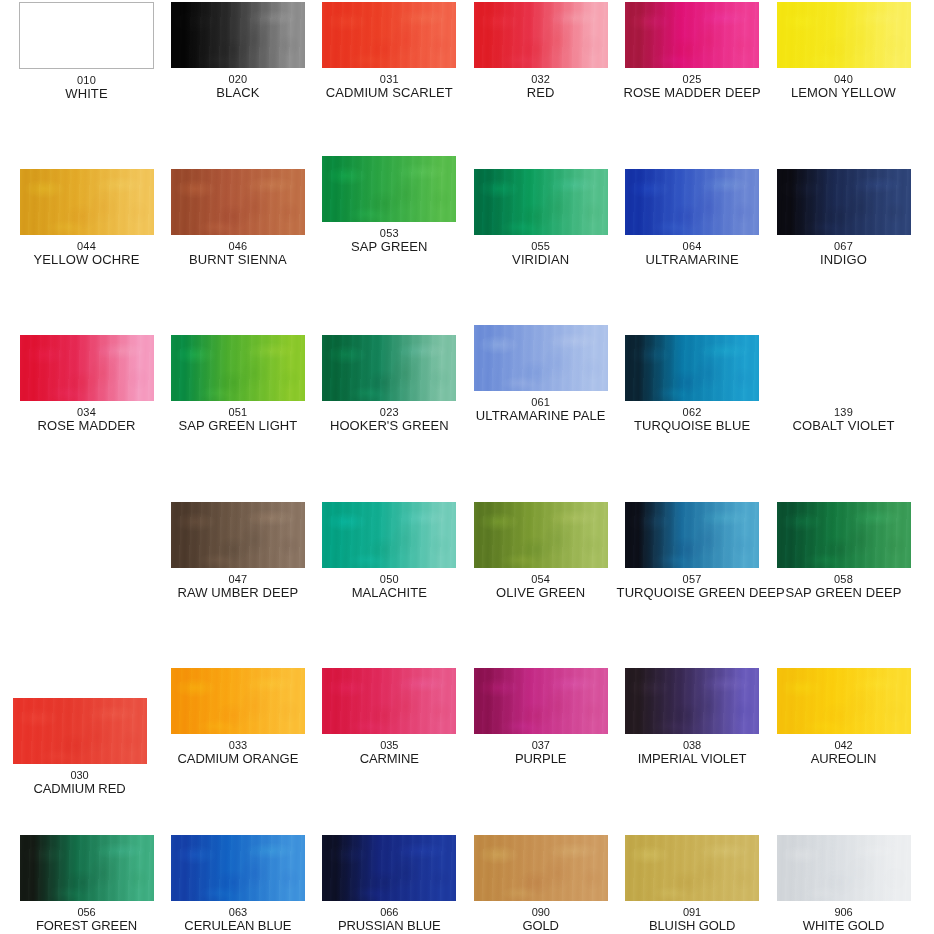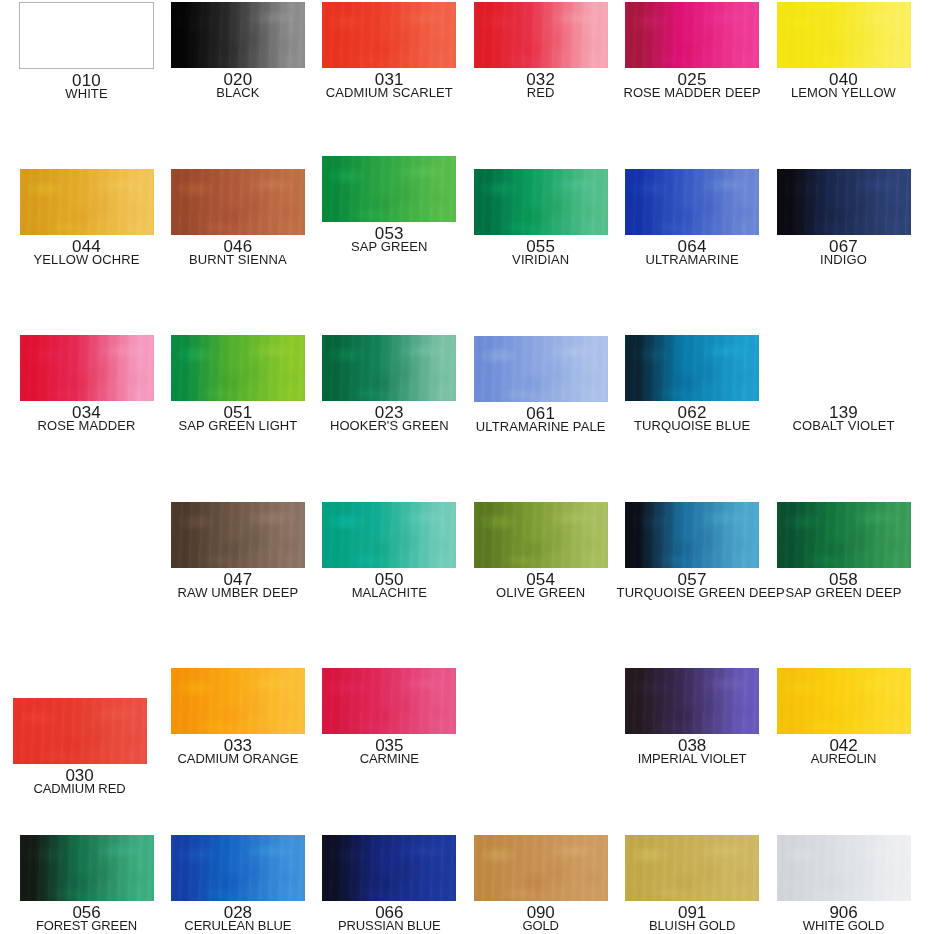--- a/index.html
+++ b/index.html
@@ -67,21 +67,21 @@
       rgba(0,0,0,0) 10px);
   }
   .labels {
     margin-top: 5px;
     text-align: center;
     color: #1c1c1c;
     line-height: 13px;
   }
   .code {
     display: block;
-    font-size: 17px;
+    font-size: 11px;
     letter-spacing: .2px;
     text-align: center;
   }
   .name {
     display: block;
     font-size: 13px;
     letter-spacing: .1px;
     white-space: nowrap;
   }
   .cond .code, .cond .name {
@@ -251,21 +251,21 @@
       <div class="swatch-box">
         <div class="wash" style="background: linear-gradient(90deg, rgb(7, 102, 58) 0%, rgb(7, 102, 58) 10%, rgb(20, 132, 90) 42%, rgb(125, 194, 165) 88%, rgb(125, 194, 165) 100%);"></div>
         <div class="grain"></div>
         <div class="streaks"></div>
       </div>
       <div class="labels">
         <span class="code">023</span>
         <span class="name">HOOKER'S GREEN</span>
       </div>
     </div>
-    <div class="swatch-cell" style="left: 465.2px; top: 336px;">
+    <div class="swatch-cell" style="left: 465.2px; top: 325px;">
       <div class="swatch-box">
         <div class="wash" style="background: linear-gradient(90deg, rgb(110, 142, 216) 0%, rgb(110, 142, 216) 10%, rgb(138, 165, 224) 42%, rgb(173, 194, 234) 88%, rgb(173, 194, 234) 100%);"></div>
         <div class="grain"></div>
         <div class="streaks"></div>
       </div>
       <div class="labels">
         <span class="code">061</span>
         <span class="name">ULTRAMARINE PALE</span>
       </div>
     </div>
@@ -372,20 +372,31 @@
       <div class="swatch-box">
         <div class="wash" style="background: linear-gradient(90deg, rgb(216, 23, 65) 0%, rgb(216, 23, 65) 10%, rgb(224, 42, 92) 42%, rgb(232, 88, 138) 88%, rgb(232, 88, 138) 100%);"></div>
         <div class="grain"></div>
         <div class="streaks"></div>
       </div>
       <div class="labels">
         <span class="code">035</span>
         <span class="name">CARMINE</span>
       </div>
     </div>
+    <div class="swatch-cell cond" style="left: 465.2px; top: 668px;">
+      <div class="swatch-box">
+        <div class="wash" style="background: linear-gradient(90deg, rgb(142, 18, 82) 0%, rgb(142, 18, 82) 10%, rgb(196, 42, 134) 42%, rgb(216, 83, 158) 88%, rgb(216, 83, 158) 100%);"></div>
+        <div class="grain"></div>
+        <div class="streaks"></div>
+      </div>
+      <div class="labels">
+        <span class="code">037</span>
+        <span class="name">PURPLE</span>
+      </div>
+    </div>
     <div class="swatch-cell cond" style="left: 616.6px; top: 668px;">
       <div class="swatch-box">
         <div class="wash" style="background: linear-gradient(90deg, rgb(36, 26, 32) 0%, rgb(36, 26, 32) 10%, rgb(58, 42, 85) 42%, rgb(106, 91, 187) 88%, rgb(106, 91, 187) 100%);"></div>
         <div class="grain"></div>
         <div class="streaks"></div>
       </div>
       <div class="labels">
         <span class="code">038</span>
         <span class="name">IMPERIAL VIOLET</span>
       </div>
@@ -412,21 +423,21 @@
         <span class="name">FOREST GREEN</span>
       </div>
     </div>
     <div class="swatch-cell cond" style="left: 162.4px; top: 834.5px;">
       <div class="swatch-box">
         <div class="wash" style="background: linear-gradient(90deg, rgb(21, 64, 168) 0%, rgb(21, 64, 168) 10%, rgb(19, 100, 196) 42%, rgb(63, 147, 220) 88%, rgb(63, 147, 220) 100%);"></div>
         <div class="grain"></div>
         <div class="streaks"></div>
       </div>
       <div class="labels">
-        <span class="code">028</span>
+        <span class="code">063</span>
         <span class="name">CERULEAN BLUE</span>
       </div>
     </div>
     <div class="swatch-cell cond" style="left: 313.8px; top: 834.5px;">
       <div class="swatch-box">
         <div class="wash" style="background: linear-gradient(90deg, rgb(13, 16, 38) 0%, rgb(13, 16, 38) 10%, rgb(22, 38, 126) 42%, rgb(30, 58, 160) 88%, rgb(30, 58, 160) 100%);"></div>
         <div class="grain"></div>
         <div class="streaks"></div>
       </div>
       <div class="labels">

